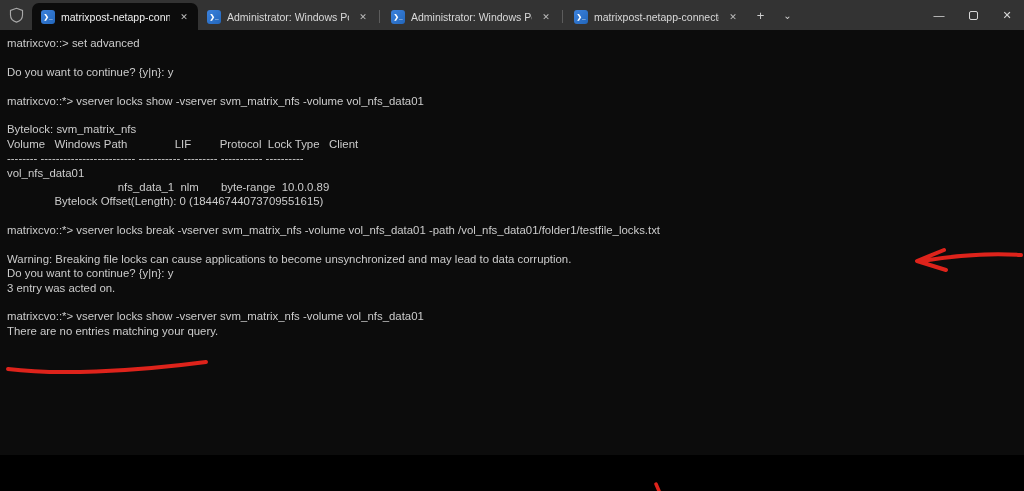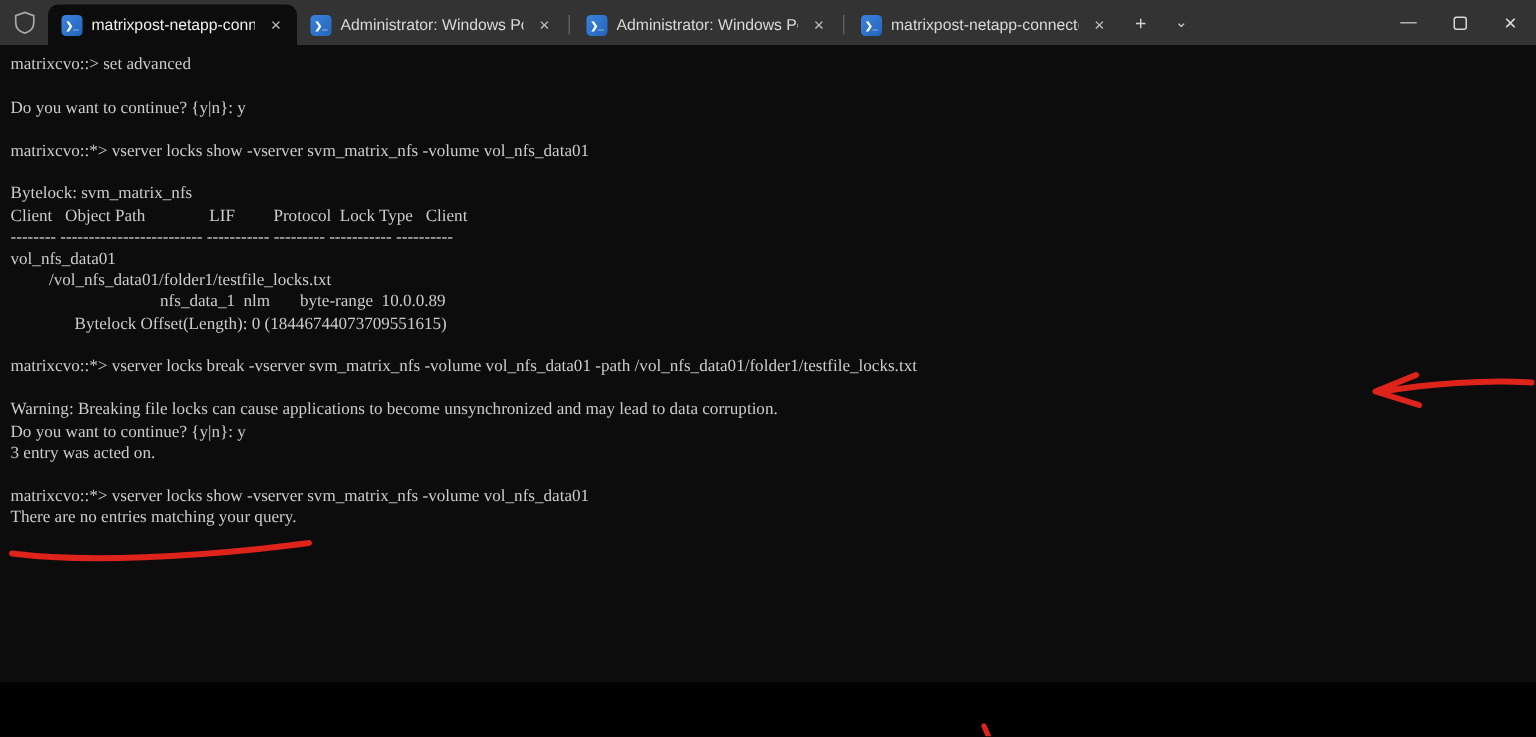--- a/index.html
+++ b/index.html
@@ -92,21 +92,21 @@
     display:flex;align-items:center;justify-content:center;
     color:#d8d8d8;font-size:11px;cursor:pointer;
   }
   .max-box{width:9px;height:9px;border:1px solid #d8d8d8;border-radius:2px;}
   
   .terminal{
     position:absolute;top:30px;left:0;
     width:1024px;height:425px;
     background:var(--term-bg);
     padding:6px 0 0 7px;
-    font-family:Liberation Serif, serif;
+    font-family:Liberation Sans, sans-serif;
     font-size:11.4px;
     color:var(--fg);
     cursor:text;
   }
   .line{
     white-space:pre;
     height:14.4px;line-height:14.4px;
     min-height:14.4px;
   }
   .cursor{
@@ -196,24 +196,23 @@
   </div>
 
   <div class="terminal">
     <div class="line">matrixcvo::&gt; set advanced</div>
     <div class="line"></div>
     <div class="line">Do you want to continue? {y|n}: y</div>
     <div class="line"></div>
     <div class="line">matrixcvo::*&gt; vserver locks show -vserver svm_matrix_nfs -volume vol_nfs_data01</div>
     <div class="line"></div>
     <div class="line">Bytelock: svm_matrix_nfs</div>
-    <div class="line">Client   Object Path               LIF         Protocol  Lock Type   Client</div>
+    <div class="line">Volume   Windows Path               LIF         Protocol  Lock Type   Client</div>
     <div class="line">-------- ------------------------- ----------- --------- ----------- ----------</div>
     <div class="line">vol_nfs_data01</div>
-    <div class="line">         /vol_nfs_data01/folder1/testfile_locks.txt</div>
     <div class="line">                                   nfs_data_1  nlm       byte-range  10.0.0.89</div>
     <div class="line">               Bytelock Offset(Length): 0 (18446744073709551615)</div>
     <div class="line"></div>
     <div class="line">matrixcvo::*&gt; vserver locks break -vserver svm_matrix_nfs -volume vol_nfs_data01 -path /vol_nfs_data01/folder1/testfile_locks.txt</div>
     <div class="line"></div>
     <div class="line">Warning: Breaking file locks can cause applications to become unsynchronized and may lead to data corruption.</div>
     <div class="line">Do you want to continue? {y|n}: y</div>
     <div class="line">3 entry was acted on.</div>
     <div class="line"></div>
     <div class="line">matrixcvo::*&gt; vserver locks show -vserver svm_matrix_nfs -volume vol_nfs_data01</div>

